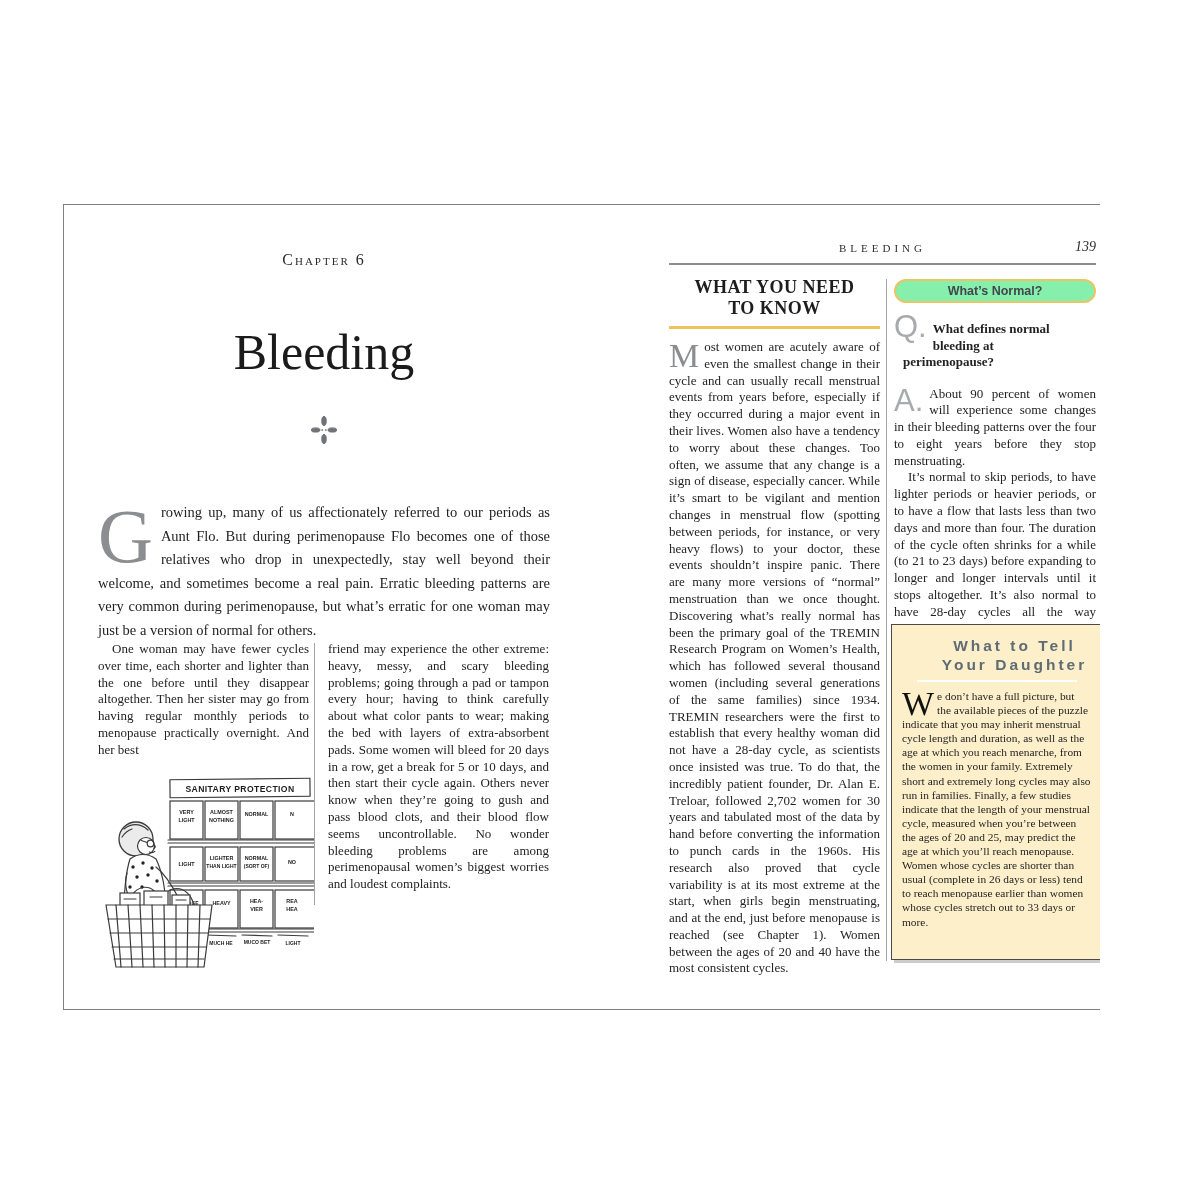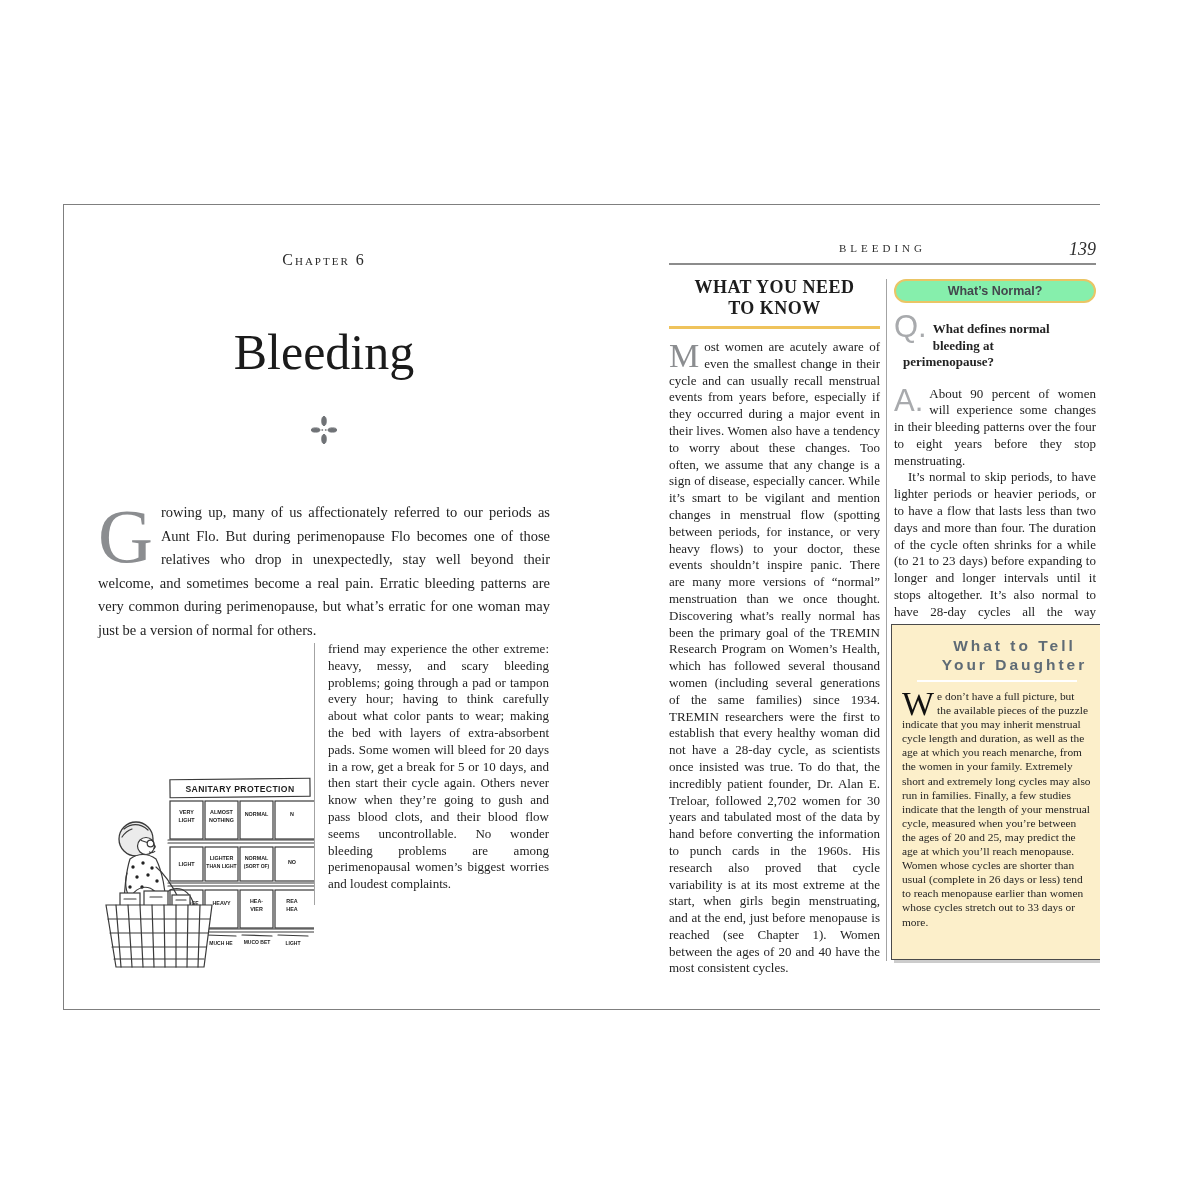--- a/index.html
+++ b/index.html
@@ -23,21 +23,21 @@
   .indent{text-indent:14px;}
   .lcol1{left:34px;top:436px;width:211px;}
   .lcol2{left:264px;top:436px;width:221px;}
   .ldivider{left:250px;top:438px;height:262px;width:0;border-left:1px solid #a3a3a3;}
   .illus{left:36px;top:570px;}
 
   
   .runhead{left:605px;top:34px;width:427px;height:20px;}
   .rh-title{position:absolute;left:0;width:100%;text-align:center;font-size:11px;
             letter-spacing:4px;color:#2e2e2e;top:3px;}
-  .rh-num{position:absolute;right:0;top:0;font-style:italic;font-size:18px;color:#2e2e2e;}
+  .rh-num{position:absolute;right:0;top:0;font-style:italic;font-size:14px;color:#2e2e2e;}
   .headrule{left:605px;top:58px;width:427px;height:2px;background:#8c8c8c;}
   .rcol1{left:605px;top:72px;width:211px;}
   .rcol1 h2{margin:0 0 7px 0;text-align:center;font-size:18px;line-height:21px;
             letter-spacing:0.5px;color:#1d1d1d;}
   .goldrule{height:3px;background:#efc35c;margin-bottom:10px;}
   .dropcap-m{float:left;font-size:34px;line-height:29px;padding:2px 5px 0 0;color:#8b8d90;}
   .rdivider{left:822px;top:74px;height:682px;width:0;border-left:1px solid #a3a3a3;}
   .rcol2{left:830px;top:74px;width:202px;}
   .pill{height:20px;border:2px solid #eac565;background:#86efac;border-radius:13px;
         text-align:center;font-family:"Liberation Sans",sans-serif;font-weight:bold;
@@ -85,20 +85,23 @@
           <ellipse cx="21.4" cy="15" rx="4.4" ry="2.1"></ellipse>
           <path d="M10.5 15h1.6M13.9 15h1.6" stroke-width="1.4" fill="none"></path>
         </g>
       </svg>
     </div>
 
     <p class="abs intro">
       <span class="dropcap-g">G</span><span>rowing up, many of us affectionately referred to our periods as Aunt Flo. But during perimenopause Flo becomes one of those relatives who drop in unexpectedly, stay well beyond their welcome, and sometimes become a real pain. Erratic bleeding patterns are very common during perimenopause, but what’s erratic for one woman may just be a version of normal for others.</span>
     </p>
 
+    <div class="abs lcol1">
+      <p class="body indent">One woman may have fewer cycles over time, each shorter and lighter than the one before until they disappear altogether. Then her sister may go from having regular monthly periods to menopause practically overnight. And her best</p>
+    </div>
 
     <div class="abs ldivider"></div>
 
     <div class="abs lcol2">
       <p class="body">friend may experience the other extreme: heavy, messy, and scary bleeding problems; going through a pad or tampon every hour; having to think carefully about what color pants to wear; making the bed with layers of extra-absorbent pads. Some women will bleed for 20 days in a row, get a break for 5 or 10 days, and then start their cycle again. Others never know when they’re going to gush and pass blood clots, and their blood flow seems uncontrollable. No wonder bleeding problems are among perimenopausal women’s biggest worries and loudest complaints.</p>
     </div>
 
     <svg class="abs illus" width="214" height="200" viewBox="0 0 214 200">
 
       <rect x="70" y="4" width="140" height="18" class="skw" transform="rotate(-0.6 140 13)"></rect>

